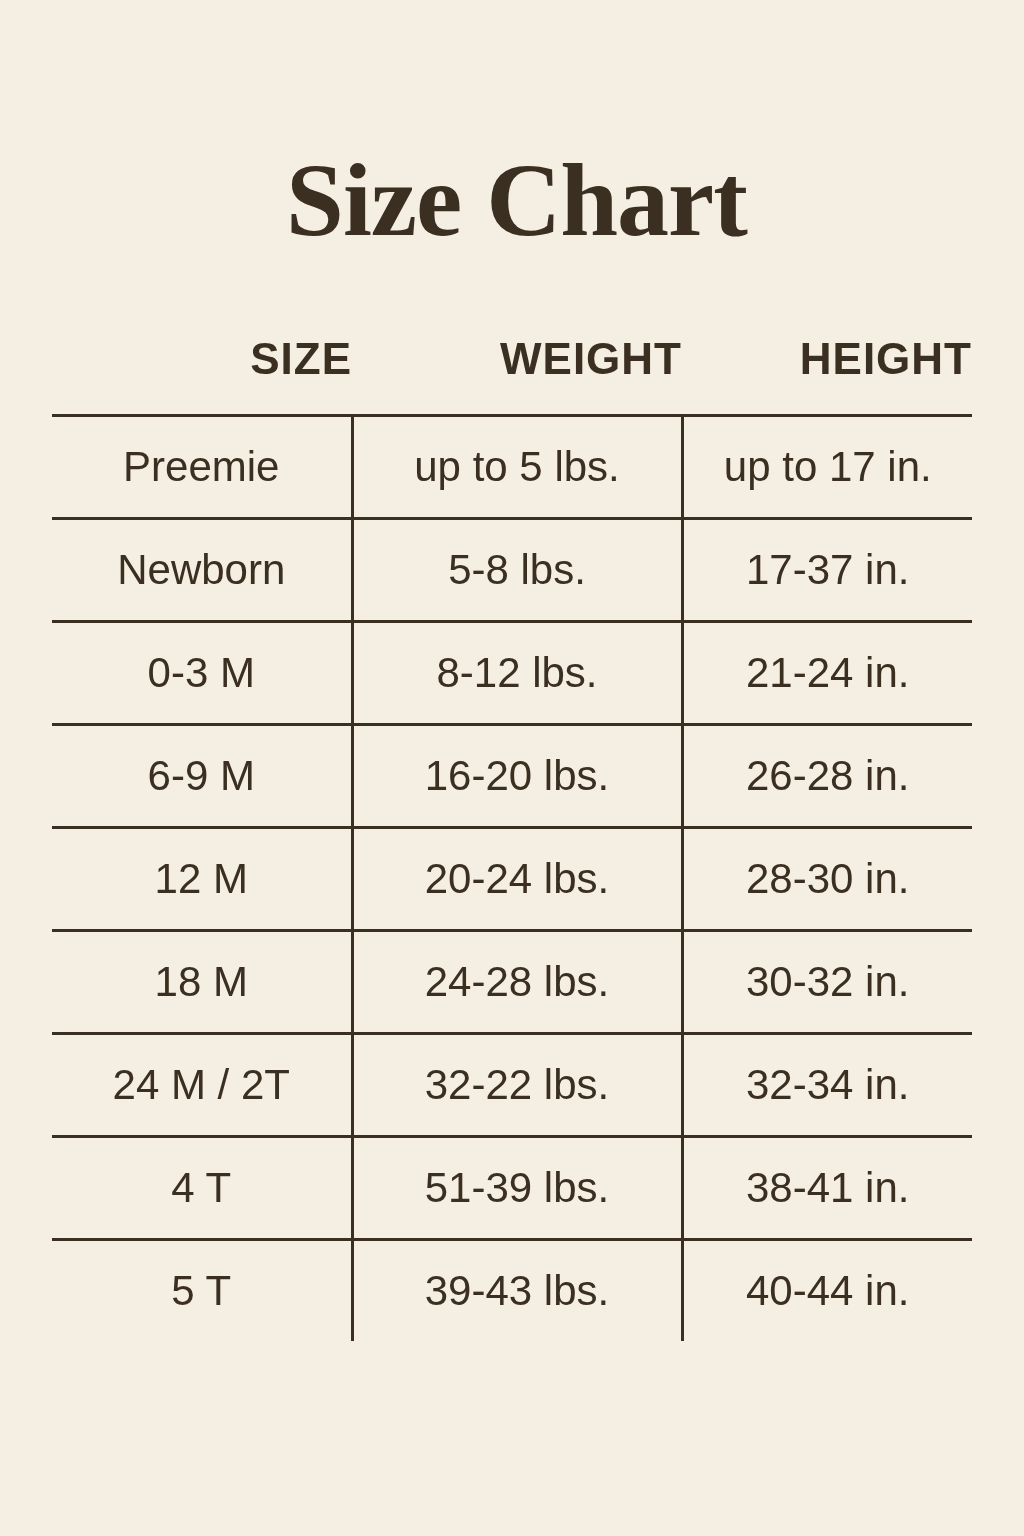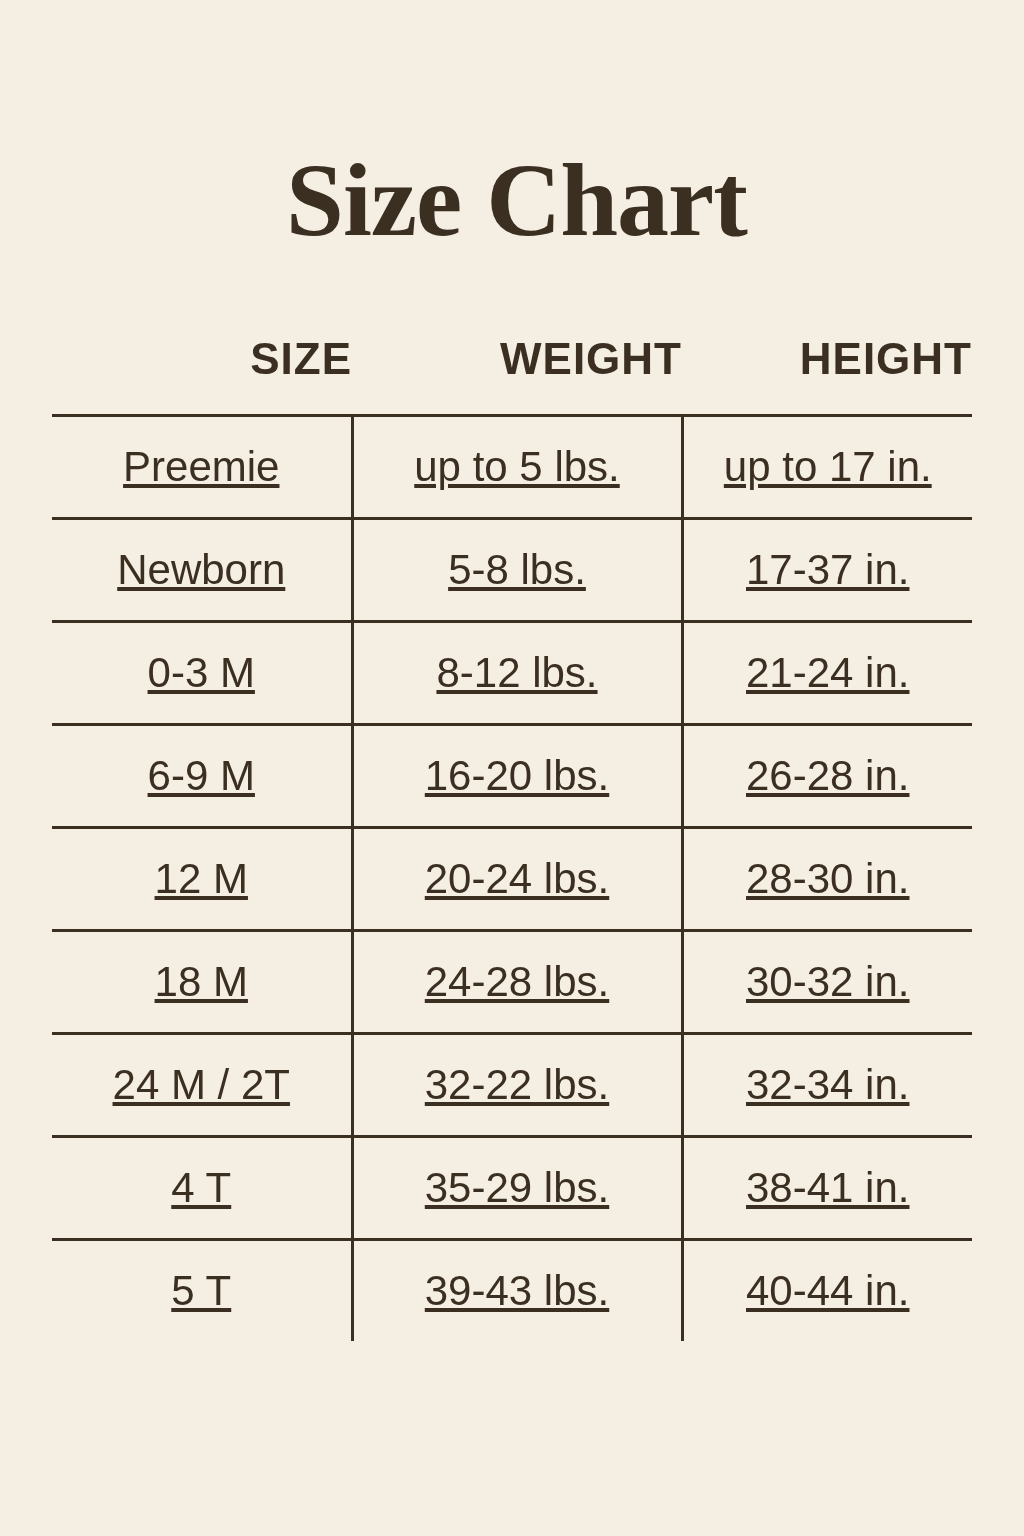--- a/index.html
+++ b/index.html
@@ -50,21 +50,20 @@
     border-bottom: 3px solid #3b2f21;
   }
   table.size-chart td {
     font-size: 42px;
     font-weight: 400;
     color: #3b2f21;
     text-align: center;
     height: 100px;
     padding: 0;
     border-bottom: 3px solid #3b2f21;
-    text-decoration: underline;
   }
   table.size-chart tbody tr:last-child td {
     border-bottom: none;
   }
   table.size-chart td.col-size {
     border-right: 3px solid #3b2f21;
     width: 300px;
   }
   table.size-chart td.col-weight {
     border-right: 3px solid #3b2f21;
@@ -123,21 +122,21 @@
         <td class="col-weight">24-28 lbs.</td>
         <td class="col-height">30-32 in.</td>
       </tr>
       <tr>
         <td class="col-size">24 M / 2T</td>
         <td class="col-weight">32-22 lbs.</td>
         <td class="col-height">32-34 in.</td>
       </tr>
       <tr>
         <td class="col-size">4 T</td>
-        <td class="col-weight">35-29 lbs.</td>
+        <td class="col-weight">51-39 lbs.</td>
         <td class="col-height">38-41 in.</td>
       </tr>
       <tr>
         <td class="col-size">5 T</td>
         <td class="col-weight">39-43 lbs.</td>
         <td class="col-height">40-44 in.</td>
       </tr>
     </tbody>
   </table>
 

